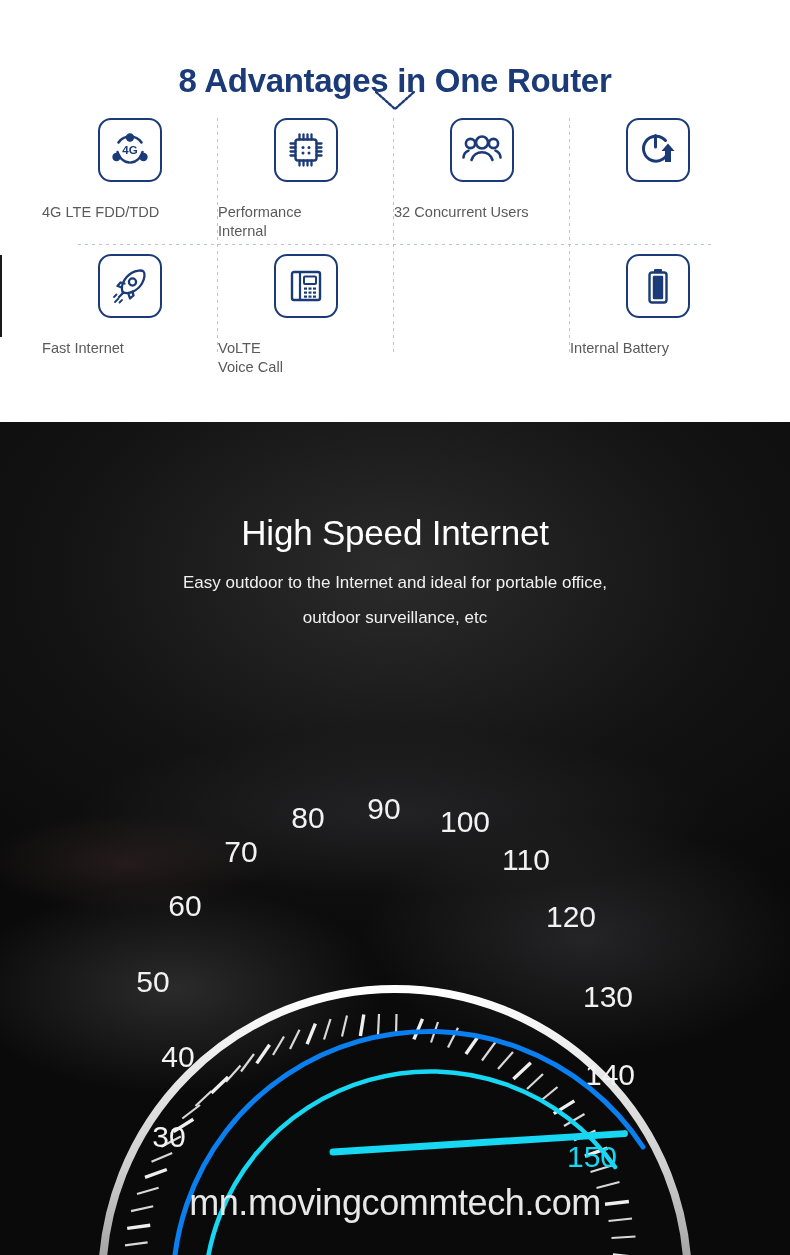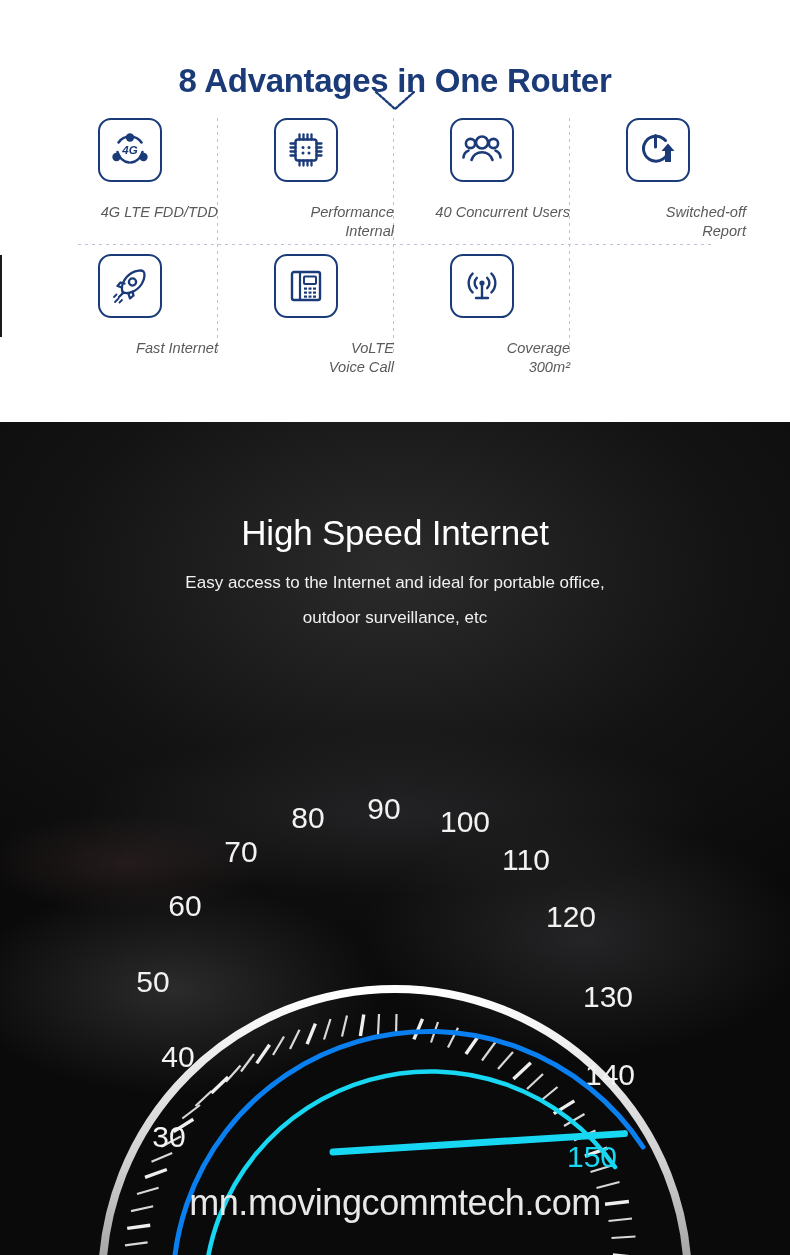--- a/index.html
+++ b/index.html
@@ -27,21 +27,21 @@
   }
   .chevron{
     position:absolute;left:50%;top:88px;margin-left:-22px;
     width:44px;height:26px;
   }
 
   .grid{
     position:absolute;left:42px;top:118px;width:706px;height:268px;
   }
   .cell{
-    position:absolute;width:176px;text-align:right;font-style:italic;
+    position:absolute;width:176px;text-align:left;
   }
   .cell.r0{top:0;}
   .cell.r1{top:136px;}
   .cell.c0{left:0;}
   .cell.c1{left:176px;}
   .cell.c2{left:352px;}
   .cell.c3{left:528px;}
 
   .icon-box{
     width:64px;height:64px;margin:0 auto;
@@ -198,33 +198,31 @@
             <g fill="none" stroke="#1b3a78" stroke-width="2.6" stroke-linecap="round">
               <circle cx="21" cy="10.5" r="6"></circle>
               <circle cx="9.5" cy="11.5" r="4.6"></circle>
               <circle cx="32.5" cy="11.5" r="4.6"></circle>
               <path d="M10.5 28 A11 11 0 0 1 31.5 28"></path>
               <path d="M2.5 25.5 A8 8 0 0 1 7.5 18.6"></path>
               <path d="M39.5 25.5 A8 8 0 0 0 34.5 18.6"></path>
             </g>
           </svg>
         </div>
-        <div class="cell-label">40 Concurrent Users</div>
+        <div class="cell-label">32 Concurrent Users</div>
       </div>
 
       <div class="cell r0 c3">
         <div class="icon-box">
           <svg width="42" height="40" viewBox="0 0 42 40">
             <path d="M28.5 10.5 A12.5 12.5 0 1 0 31.5 19.5" fill="none" stroke="#1b3a78" stroke-width="3" stroke-linecap="round"></path>
             <path d="M18.5 5.5 V17" fill="none" stroke="#1b3a78" stroke-width="3" stroke-linecap="round"></path>
             <path d="M28 32 L28 21 L24.5 21 L31 13.5 L37.5 21 L34 21 L34 32 Z" fill="#1b3a78"></path>
           </svg>
         </div>
-        <div class="cell-label">Switched-off
-Report</div>
       </div>
 
       <div class="cell r1 c1">
         <div class="icon-box">
           <svg width="40" height="38" viewBox="0 0 40 38">
             <rect x="6" y="5" width="28" height="28" rx="2" fill="none" stroke="#1b3a78" stroke-width="2.4"></rect>
             <path d="M14 5 V33" fill="none" stroke="#1b3a78" stroke-width="2.2"></path>
             <rect x="18" y="9.5" width="12" height="7.5" rx="1" fill="none" stroke="#1b3a78" stroke-width="2"></rect>
             <g fill="#1b3a78">
               <rect x="18" y="20.5" width="3" height="2.2"></rect>
@@ -256,48 +254,41 @@
             <g stroke="#1b3a78" stroke-width="1.8" stroke-linecap="round">
               <path d="M8.5 32.5 L5 36"></path>
               <path d="M12 34 L9.5 36.5"></path>
               <path d="M6.5 28.5 L4 31"></path>
             </g>
           </svg>
         </div>
         <div class="cell-label">Fast Internet</div>
       </div>
 
-      <div class="cell r1 c2">
-        <div class="icon-box">
-          <svg width="40" height="38" viewBox="0 0 40 38">
-            <circle cx="20" cy="16" r="2.6" fill="#1b3a78"></circle>
-            <g fill="none" stroke="#1b3a78" stroke-width="2.4" stroke-linecap="round">
-              <path d="M14.8 21.2 A7.3 7.3 0 0 1 14.8 10.8"></path>
-              <path d="M25.2 10.8 A7.3 7.3 0 0 1 25.2 21.2"></path>
-              <path d="M10.6 25.4 A13.2 13.2 0 0 1 10.6 6.6"></path>
-              <path d="M29.4 6.6 A13.2 13.2 0 0 1 29.4 25.4"></path>
-              <path d="M20 18.8 V31"></path>
-              <path d="M14 31 H26"></path>
-            </g>
-          </svg>
-        </div>
-        <div class="cell-label">Coverage
-300m²</div>
-      </div>
-
+
+      <div class="cell r1 c3">
+        <div class="icon-box">
+          <svg width="30" height="40" viewBox="0 0 30 40">
+            <rect x="11" y="3" width="8" height="3.4" rx="1" fill="#1b3a78"></rect>
+            <rect x="6.5" y="6.5" width="17" height="30" rx="2.4" fill="none" stroke="#1b3a78" stroke-width="2.4"></rect>
+            <rect x="9.8" y="9.8" width="10.4" height="23.4" rx="1.2" fill="#1b3a78"></rect>
+          </svg>
+        </div>
+        <div class="cell-label">Internal Battery</div>
+      </div>
 
     </div>
   </section>
 
   <section class="hero">
     <div class="hero-bg-car"></div>
 
     <h2 class="hero-title">High Speed Internet</h2>
     <p class="hero-sub">
-      <span>Easy access to the Internet and ideal for portable office,</span><br>
+      <span>Easy outdoor to the Internet and ideal for portable office,</span><br>
       <span>outdoor surveillance, etc</span>
     </p>
 
     <div class="gauge">
       <svg width="660" height="620" viewBox="0 0 660 620">
         <defs>
           <linearGradient id="dialGrad" x1="0" y1="0" x2="0" y2="1">
             <stop offset="0%" stop-color="#ffffff"></stop>
             <stop offset="60%" stop-color="#cfcfcf"></stop>
             <stop offset="100%" stop-color="#9a9a9a"></stop>

